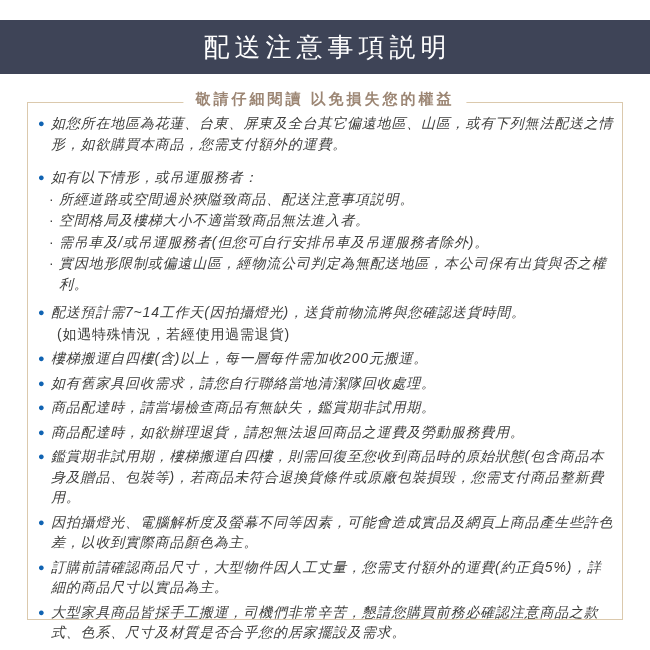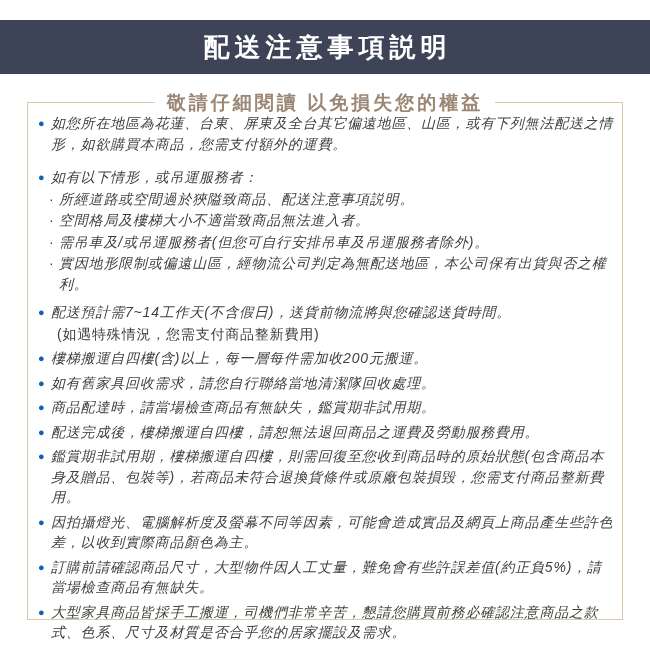--- a/index.html
+++ b/index.html
@@ -12,36 +12,36 @@
   .page { position:relative; width:650px; height:650px; background:#fff; overflow:hidden; }
 
   
   .header-bar {
     position:absolute; top:20px; left:0; width:650px; height:54px;
     background:var(--header-bg, #3e4457);
     display:flex; align-items:center; justify-content:center;
   }
   .header-title {
     color:var(--header-text, #ffffff);
-    font-size:26px; font-weight:bold;
+    font-size:26px; font-weight:normal;
     letter-spacing:5px; padding-left:5px;
     white-space:nowrap;
   }
 
   
   .notice-box {
     position:absolute; left:27px; top:102px; width:596px; height:518px;
     border:1px solid var(--box-border, #dbc9ad);
     box-sizing:border-box; background:#fff;
   }
   .subtitle {
     position:absolute; top:-13px; left:50%; transform:translateX(-50%);
     background:#fff; padding:0 12px; white-space:nowrap;
     color:var(--subtitle-text, #9c8674);
-    font-size:19px; font-weight:bold; letter-spacing:3px;
+    font-size:15px; font-weight:bold; letter-spacing:3px;
   }
 
   .content {
     padding:10px 8px 6px 10px;
     color:var(--body-text, #3e3e3c);
     font-size:14px; line-height:20.5px; letter-spacing:0.8px;
   }
   .item { display:flex; margin-top:4px; }
   .item.first { margin-top:0; }
   .item.mt-lg { margin-top:13px; }
@@ -90,57 +90,57 @@
         <span class="subdot">·</span>
         <span class="txt">需吊車及/或吊運服務者(但您可自行安排吊車及吊運服務者除外)。</span>
       </div>
       <div class="subitem">
         <span class="subdot">·</span>
         <span class="txt">實因地形限制或偏遠山區，經物流公司判定為無配送地區，本公司保有出貨與否之權利。</span>
       </div>
 
       <div class="item mt-md">
         <span class="bullet">●</span>
-        <span class="txt">配送預計需7~14工作天(不含假日)，送貨前物流將與您確認送貨時間。</span>
+        <span class="txt">配送預計需7~14工作天(因拍攝燈光)，送貨前物流將與您確認送貨時間。</span>
       </div>
-      <div class="note">(如遇特殊情況，您需支付商品整新費用)</div>
+      <div class="note">(如遇特殊情況，若經使用過需退貨)</div>
 
       <div class="item">
         <span class="bullet">●</span>
         <span class="txt">樓梯搬運自四樓(含)以上，每一層每件需加收200元搬運。</span>
       </div>
 
       <div class="item">
         <span class="bullet">●</span>
         <span class="txt">如有舊家具回收需求，請您自行聯絡當地清潔隊回收處理。</span>
       </div>
 
       <div class="item">
         <span class="bullet">●</span>
         <span class="txt">商品配達時，請當場檢查商品有無缺失，鑑賞期非試用期。</span>
       </div>
 
       <div class="item">
         <span class="bullet">●</span>
-        <span class="txt">配送完成後，樓梯搬運自四樓，請恕無法退回商品之運費及勞動服務費用。</span>
+        <span class="txt">商品配達時，如欲辦理退貨，請恕無法退回商品之運費及勞動服務費用。</span>
       </div>
 
       <div class="item">
         <span class="bullet">●</span>
         <span class="txt">鑑賞期非試用期，樓梯搬運自四樓，則需回復至您收到商品時的原始狀態(包含商品本身及贈品、包裝等)，若商品未符合退換貨條件或原廠包裝損毀，您需支付商品整新費用。</span>
       </div>
 
       <div class="item">
         <span class="bullet">●</span>
         <span class="txt">因拍攝燈光、電腦解析度及螢幕不同等因素，可能會造成實品及網頁上商品產生些許色差，以收到實際商品顏色為主。</span>
       </div>
 
       <div class="item">
         <span class="bullet">●</span>
-        <span class="txt">訂購前請確認商品尺寸，大型物件因人工丈量，難免會有些許誤差值(約正負5%)，請當場檢查商品有無缺失。</span>
+        <span class="txt">訂購前請確認商品尺寸，大型物件因人工丈量，您需支付額外的運費(約正負5%)，詳細的商品尺寸以實品為主。</span>
       </div>
 
       <div class="item">
         <span class="bullet">●</span>
         <span class="txt">大型家具商品皆採手工搬運，司機們非常辛苦，懇請您購買前務必確認注意商品之款式、色系、尺寸及材質是否合乎您的居家擺設及需求。</span>
       </div>
 
     </div>
   </div>
 </div>

